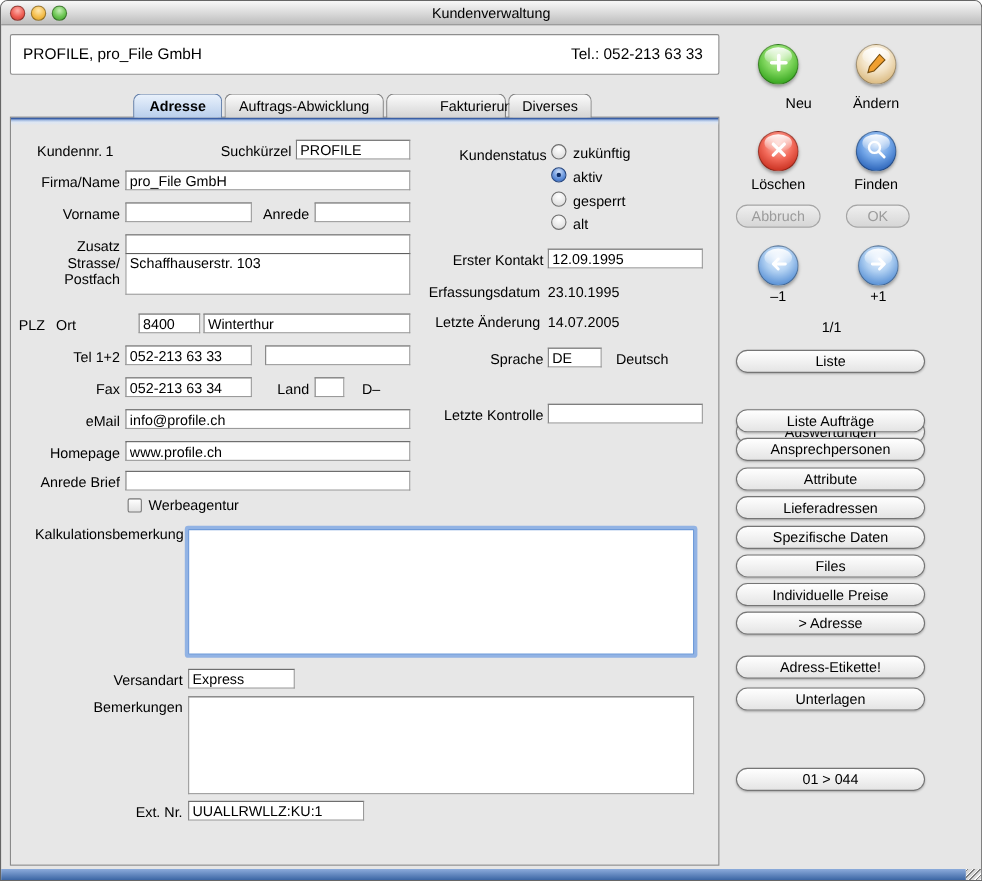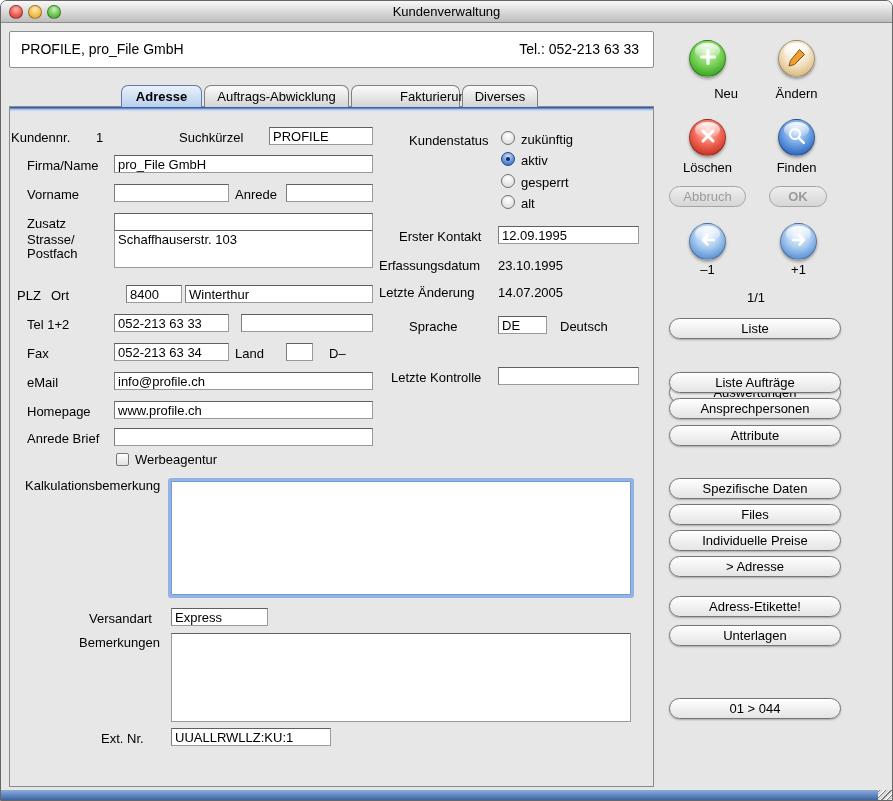--- a/index.html
+++ b/index.html
@@ -35,21 +35,21 @@
   #tab-3 { left: 461px; width: 76px; }
 
   
   #panel { position: absolute; left: 8px; top: 105px; width: 645px; height: 681px;
            border: 1px solid #8a8a8a; background: #e7e7e7; z-index: 1; }
   #panel-band { position: absolute; left: 0; top: 0; width: 100%; height: 7px;
                 background: linear-gradient(#3a5fa5 0, #3a5fa5 1px, #9ab4dd 2px, #dce6f4 4px, rgba(231,231,231,0) 7px); }
 
   
   .lbl  { position: absolute; white-space: nowrap; z-index: 2; }
-  .lbl.r { text-align: left; }
+  .lbl.r { text-align: right; }
   .stat { position: absolute; white-space: nowrap; z-index: 2; }
   .in { position: absolute; height: 18px; background: #fff; border: 1px solid #9a9a9a;
         border-top-color: #5f5f5f; border-left-color: #7d7d7d;
         font: 13px "Liberation Sans", sans-serif; padding: 1px 3px; z-index: 2; }
   .ta { position: absolute; background: #fff; border: 1px solid #9a9a9a; border-top-color: #5f5f5f;
         font: 13px "Liberation Sans", sans-serif; padding: 1px 3px; resize: none; z-index: 2; overflow: hidden; }
   .ta.focused { border: 1px solid #6f9bd9; box-shadow: 0 0 0 3px rgba(125,166,227,.8); border-radius: 1px; }
   .radio { position: absolute; width: 14px; height: 14px; border-radius: 50%;
            border: 1px solid #6f6f6f; background: radial-gradient(circle at 50% 30%, #fff, #d6d6d6); z-index: 2; }
   .radio.sel { border-color: #27477f;
@@ -141,21 +141,21 @@
   #lab-next     { left: 767px; top: 261px; }
   #rec-count    { position: absolute; left: 700px; top: 289px; width: 110px; text-align: center; z-index: 2; }
 
   .pill { position: absolute; left: 668px; width: 172px; height: 21px; border: 1px solid #757575;
           border-radius: 11px; background: linear-gradient(#ffffff, #e4e4e4);
           box-shadow: 0 1px 2px rgba(0,0,0,.28); text-align: center; line-height: 19px;
           z-index: 2; cursor: default; white-space: nowrap; }
   .pill.disabled { color: #9b9b9b; background: linear-gradient(#efefef, #d6d6d6);
                    border-color: #a5a5a5; box-shadow: none; }
   #btn-abbruch { left: 668px; top: 185px; width: 77px; }
-  #btn-ok      { left: 768px; top: 185px; width: 58px; font-weight: bold; }
+  #btn-ok      { left: 768px; top: 185px; width: 58px; }
   #p0 { top: 317px; } #p1 { top: 344px; margin-top: 37px; } #p2 { top: 371px; } #p3 { top: 397px; } #p4 { top: 424px; }
   #p5 { top: 450px; } #p6 { top: 477px; } #p7 { top: 503px; } #p8 { top: 529px; } #p9 { top: 555px; }
   #p-etikette   { top: 595px; }
   #p-unterlagen { top: 624px; }
   #p-range      { top: 697px; }
 
   
   #bottom-strip { position: absolute; left: 0; bottom: 0; width: 100%; height: 10px;
                   background: linear-gradient(#8cabdb, #3c66a4); z-index: 4; }
   #resize-grip  { position: absolute; right: 0; bottom: 0; width: 14px; height: 10px; z-index: 5;
@@ -316,20 +316,21 @@
   </div>
   <div class="sb-label" id="lab-prev">–1</div>
   <div class="sb-label" id="lab-next">+1</div>
   <div id="rec-count">1/1</div>
 
   <div class="pill" id="p0">Liste</div>
   <div class="pill" id="p1">Auswertungen</div>
   <div class="pill" id="p2">Liste Aufträge</div>
   <div class="pill" id="p4">Attribute</div>
   <div class="pill" id="p3">Ansprechpersonen</div>
+  <div class="pill" id="p5">Lieferadressen</div>
   <div class="pill" id="p6">Spezifische Daten</div>
   <div class="pill" id="p7">Files</div>
   <div class="pill" id="p8">Individuelle Preise</div>
   <div class="pill" id="p9">&gt; Adresse</div>
   <div class="pill" id="p-etikette">Adress-Etikette!</div>
   <div class="pill" id="p-unterlagen">Unterlagen</div>
   <div class="pill" id="p-range">01 &gt; 044</div>
 
   <div id="bottom-strip"></div>
   <div id="resize-grip"></div>

